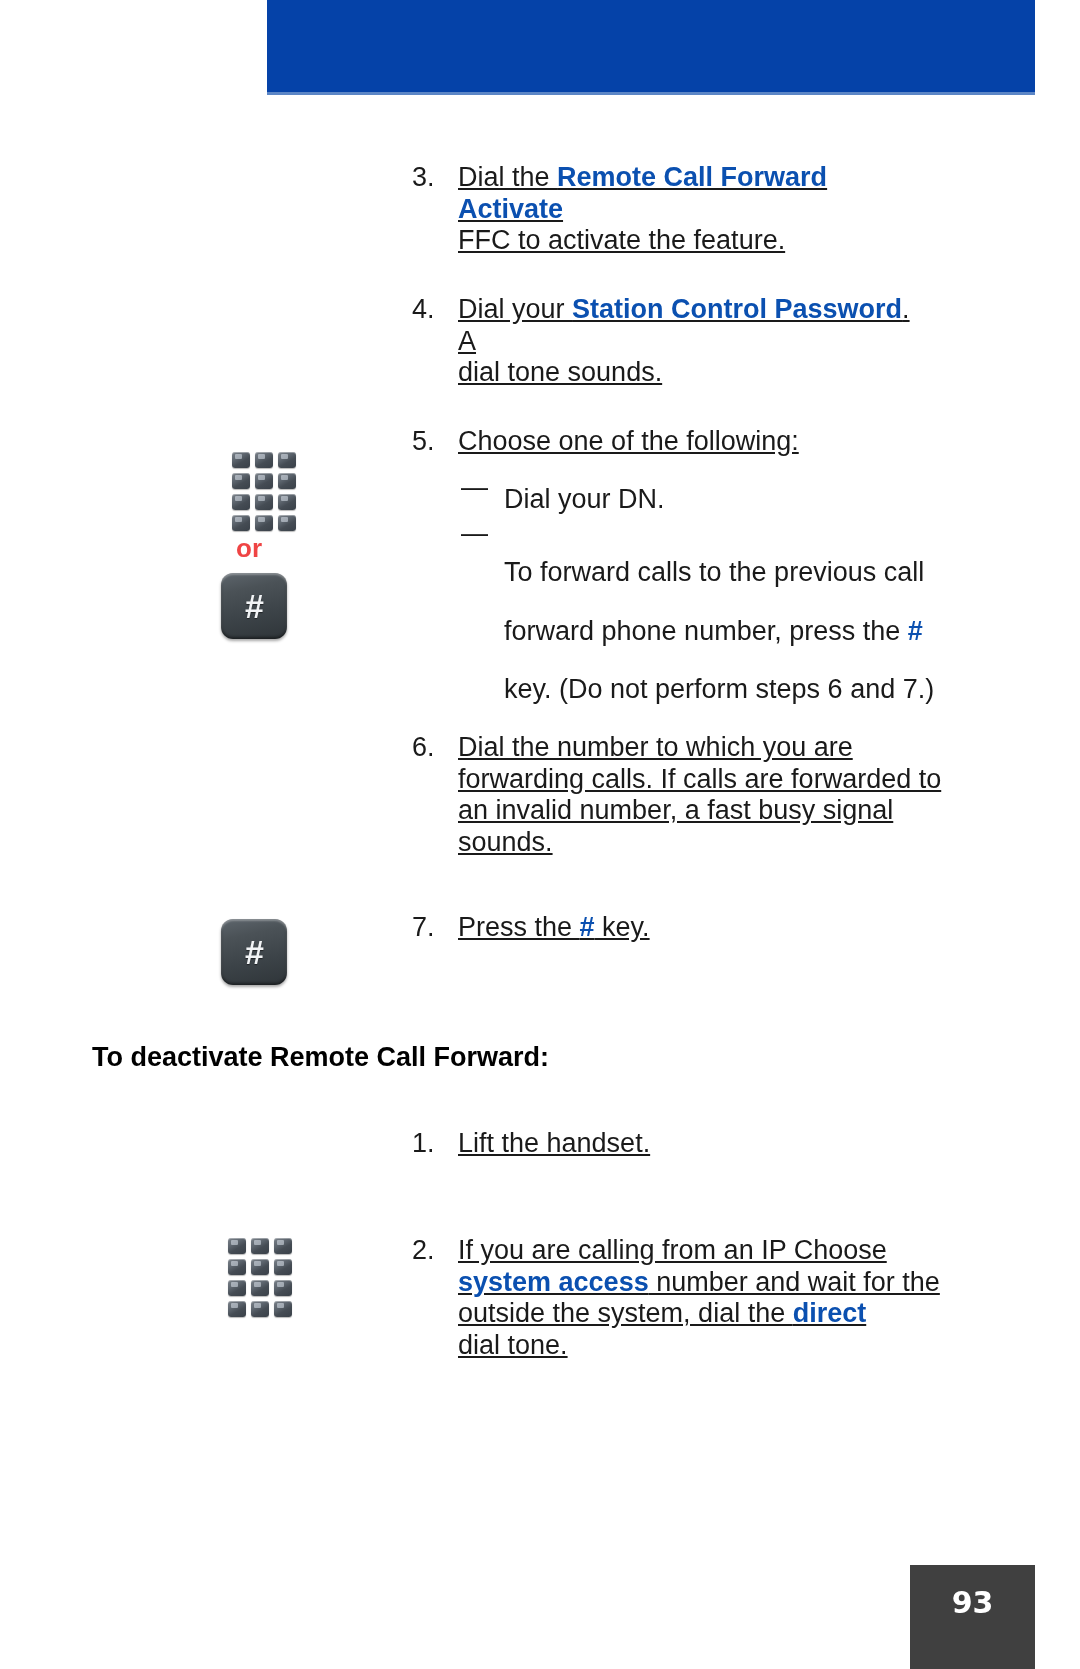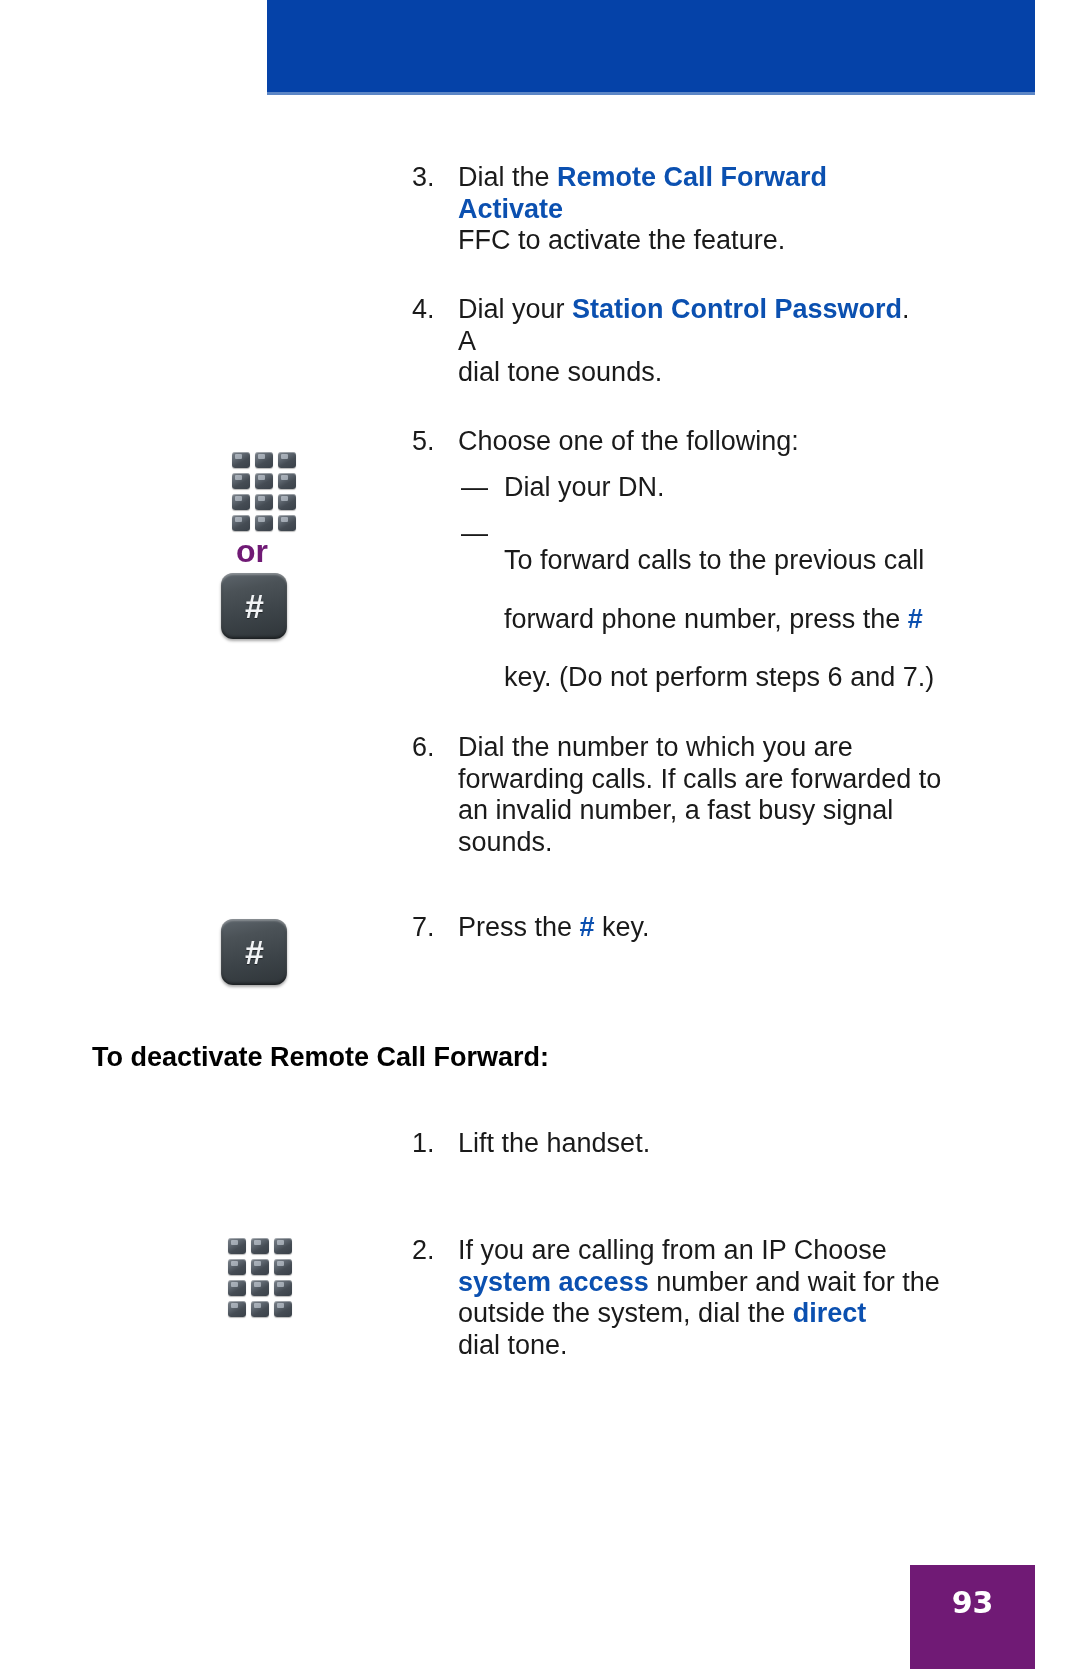--- a/index.html
+++ b/index.html
@@ -65,40 +65,42 @@
     color: #1a1a1a;
   }
   .step-num {
     width: 46px;
     flex: 0 0 46px;
     text-align: left;
     font-size: 27px;
   }
   .step-body {
     flex: 1 1 auto;
+    text-decoration: underline;
   }
   .step-body p {
     margin: 0;
   }
 
   
   .subitem {
     position: absolute;
     display: flex;
     align-items: flex-start;
     font-size: 27px;
     line-height: 31.5px;
     color: #1a1a1a;
   }
   .subitem-dash {
     width: 43px;
     flex: 0 0 43px;
   }
   .subitem-body {
     flex: 1 1 auto;
+    margin-top: 12px;
   }
 
   .kw { color: #0b50b0; font-weight: bold; }
   .hash-kw { color: #0b50b0; font-weight: bold; }
 
   
   .section-heading {
     position: absolute;
     font-size: 27px;
     font-weight: bold;
@@ -132,23 +134,23 @@
     top: 2px;
     width: 7px;
     height: 5px;
     background: rgba(220, 228, 236, 0.55);
     border-radius: 1px;
   }
 
   
   .or-label {
     position: absolute;
-    font-size: 32px;
-    font-weight: bold;
-    color: #701a75;
+    font-size: 26px;
+    font-weight: bold;
+    color: #ef4444;
   }
 
   
   .hash-key-icon {
     position: absolute;
     width: 66px;
     height: 66px;
     border-radius: 12px;
     background: linear-gradient(168deg, #5e666d 0%, #4b5257 26%, #3c4348 62%, #2f3539 100%);
     box-shadow: inset 0 2px 2px rgba(255,255,255,0.30),
@@ -168,21 +170,21 @@
     font-family: "Liberation Sans", sans-serif;
   }
 
   
   .page-number-box {
     position: absolute;
     left: 910px;
     top: 1565px;
     width: 125px;
     height: 104px;
-    background: #701a75;
+    background: #404040;
   }
   .page-number-box .num {
     position: absolute;
     left: 0;
     top: 20px;
     width: 125px;
     text-align: center;
     color: #ffffff;
     font-size: 30px;
     font-weight: bold;

